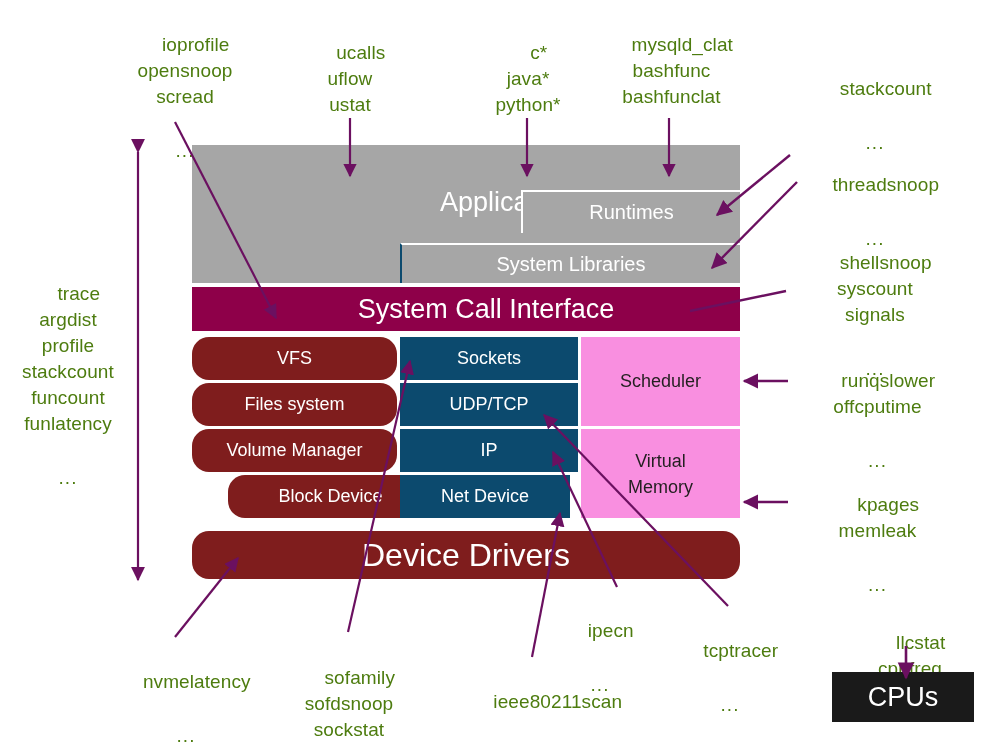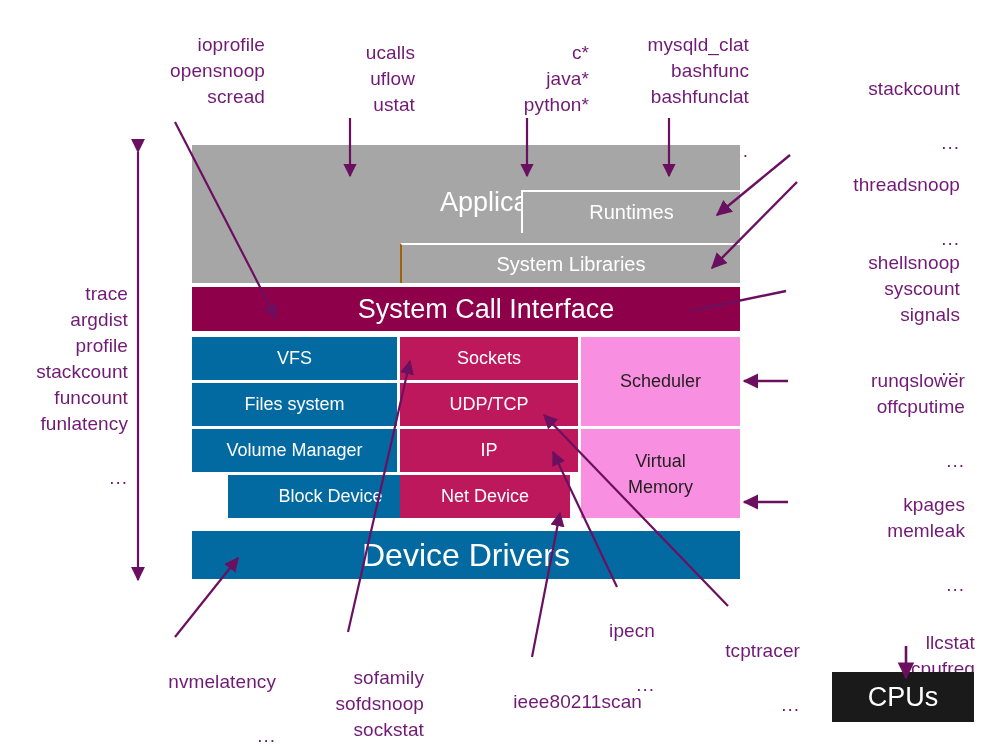--- a/index.html
+++ b/index.html
@@ -10,43 +10,43 @@
     width: 1000px; height: 751px;
     position: relative;
     font-family: "Liberation Sans", sans-serif;
     overflow: hidden;
   }
   #stage { position: absolute; left: 0; top: 0; width: 1000px; height: 751px; }
 
   
   .ann {
     position: absolute;
-    text-align: right;
+    text-align: center;
     font-size: 19px;
     line-height: 26px;
-    color: #701a75;
+    color: #4d7c0f;
     white-space: pre;
     letter-spacing: 0.1px;
   }
   .ann .dots { display: block; font-size: 19px; line-height: 30px; letter-spacing: 1px; }
 
   
   .blk {
     position: absolute;
     box-sizing: border-box;
     display: flex;
     align-items: center;
     justify-content: center;
     color: #ffffff;
     text-align: center;
   }
   .gray      { background: #a6a6a6; }
   .syscall   { background: #8E0049; padding-left: 40px; }
-  .darkpur   { background: #0369a1; }
-  .magenta   { background: #be185d; }
+  .darkpur   { background: #7f1d1d; border-radius: 17px; }
+  .magenta   { background: #0c4a6e; }
   .pink      { background: #F98FE0; color: #231f20; }
   .black     { background: #1a1a1a; }
 
   .lbl-apps   { font-size: 27px; }
   .lbl-rt     { font-size: 20px; }
   .lbl-sysl   { font-size: 20px; }
   .lbl-sci    { font-size: 27px; }
   .lbl-kern   { font-size: 18px; }
   .lbl-dd     { font-size: 32px; }
   .lbl-cpus   { font-size: 27px; }
@@ -162,21 +162,21 @@
   </div>
 
   <div class="blk gray" style="left:192px; top:145px; width:548px; height:138px;">
     <span class="lbl-apps" style="position:absolute; left:248px; top:42px;">Applications</span>
   </div>
 
   <div class="blk gray" style="left:521px; top:190px; width:219px; height:43px; border-top:2px solid #ffffff; border-left:2px solid #ffffff;">
     <span class="lbl-rt">Runtimes</span>
   </div>
 
-  <div class="blk gray" style="left:400px; top:243px; width:340px; height:40px; border-top:2px solid #ffffff; border-left:2px solid #a16207;">
+  <div class="blk gray" style="left:400px; top:243px; width:340px; height:40px; border-top:2px solid #ffffff; border-left:2px solid #0c4a6e;">
     <span class="lbl-sysl">System Libraries</span>
   </div>
 
   <div class="blk syscall" style="left:192px; top:287px; width:548px; height:44px;">
     <span class="lbl-sci">System Call Interface</span>
   </div>
 
   <div class="blk darkpur" style="left:192px; top:337px; width:205px; height:43px;">
     <span class="lbl-kern">VFS</span>
   </div>

